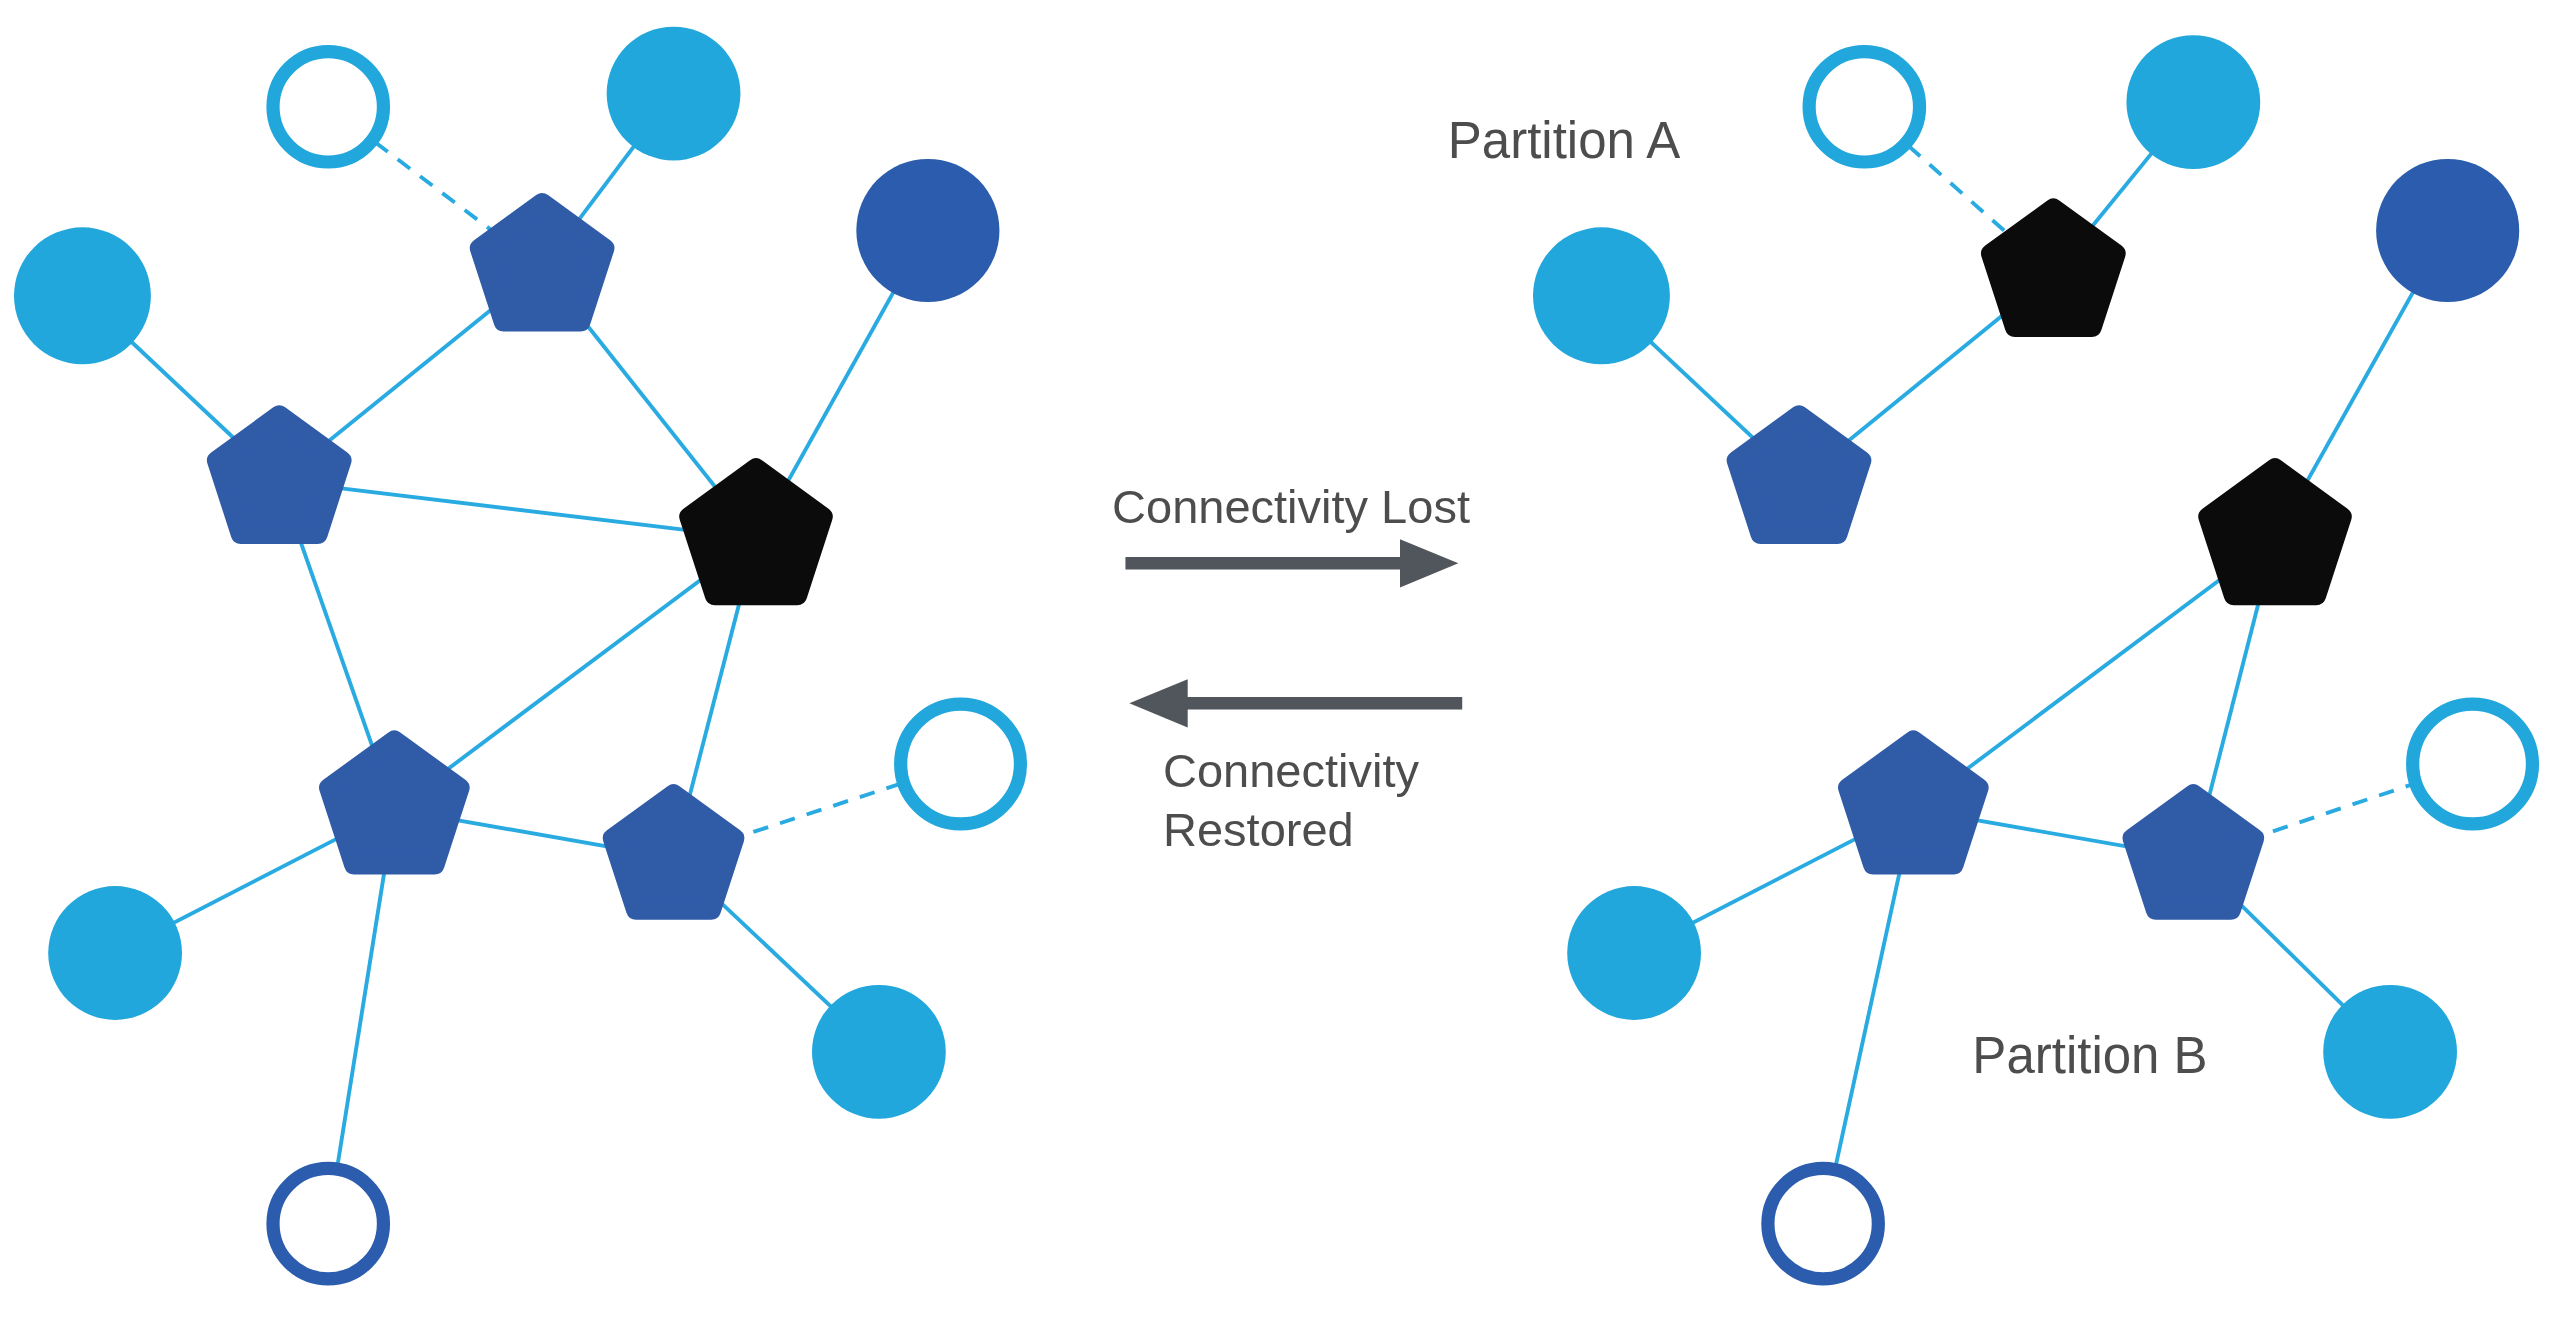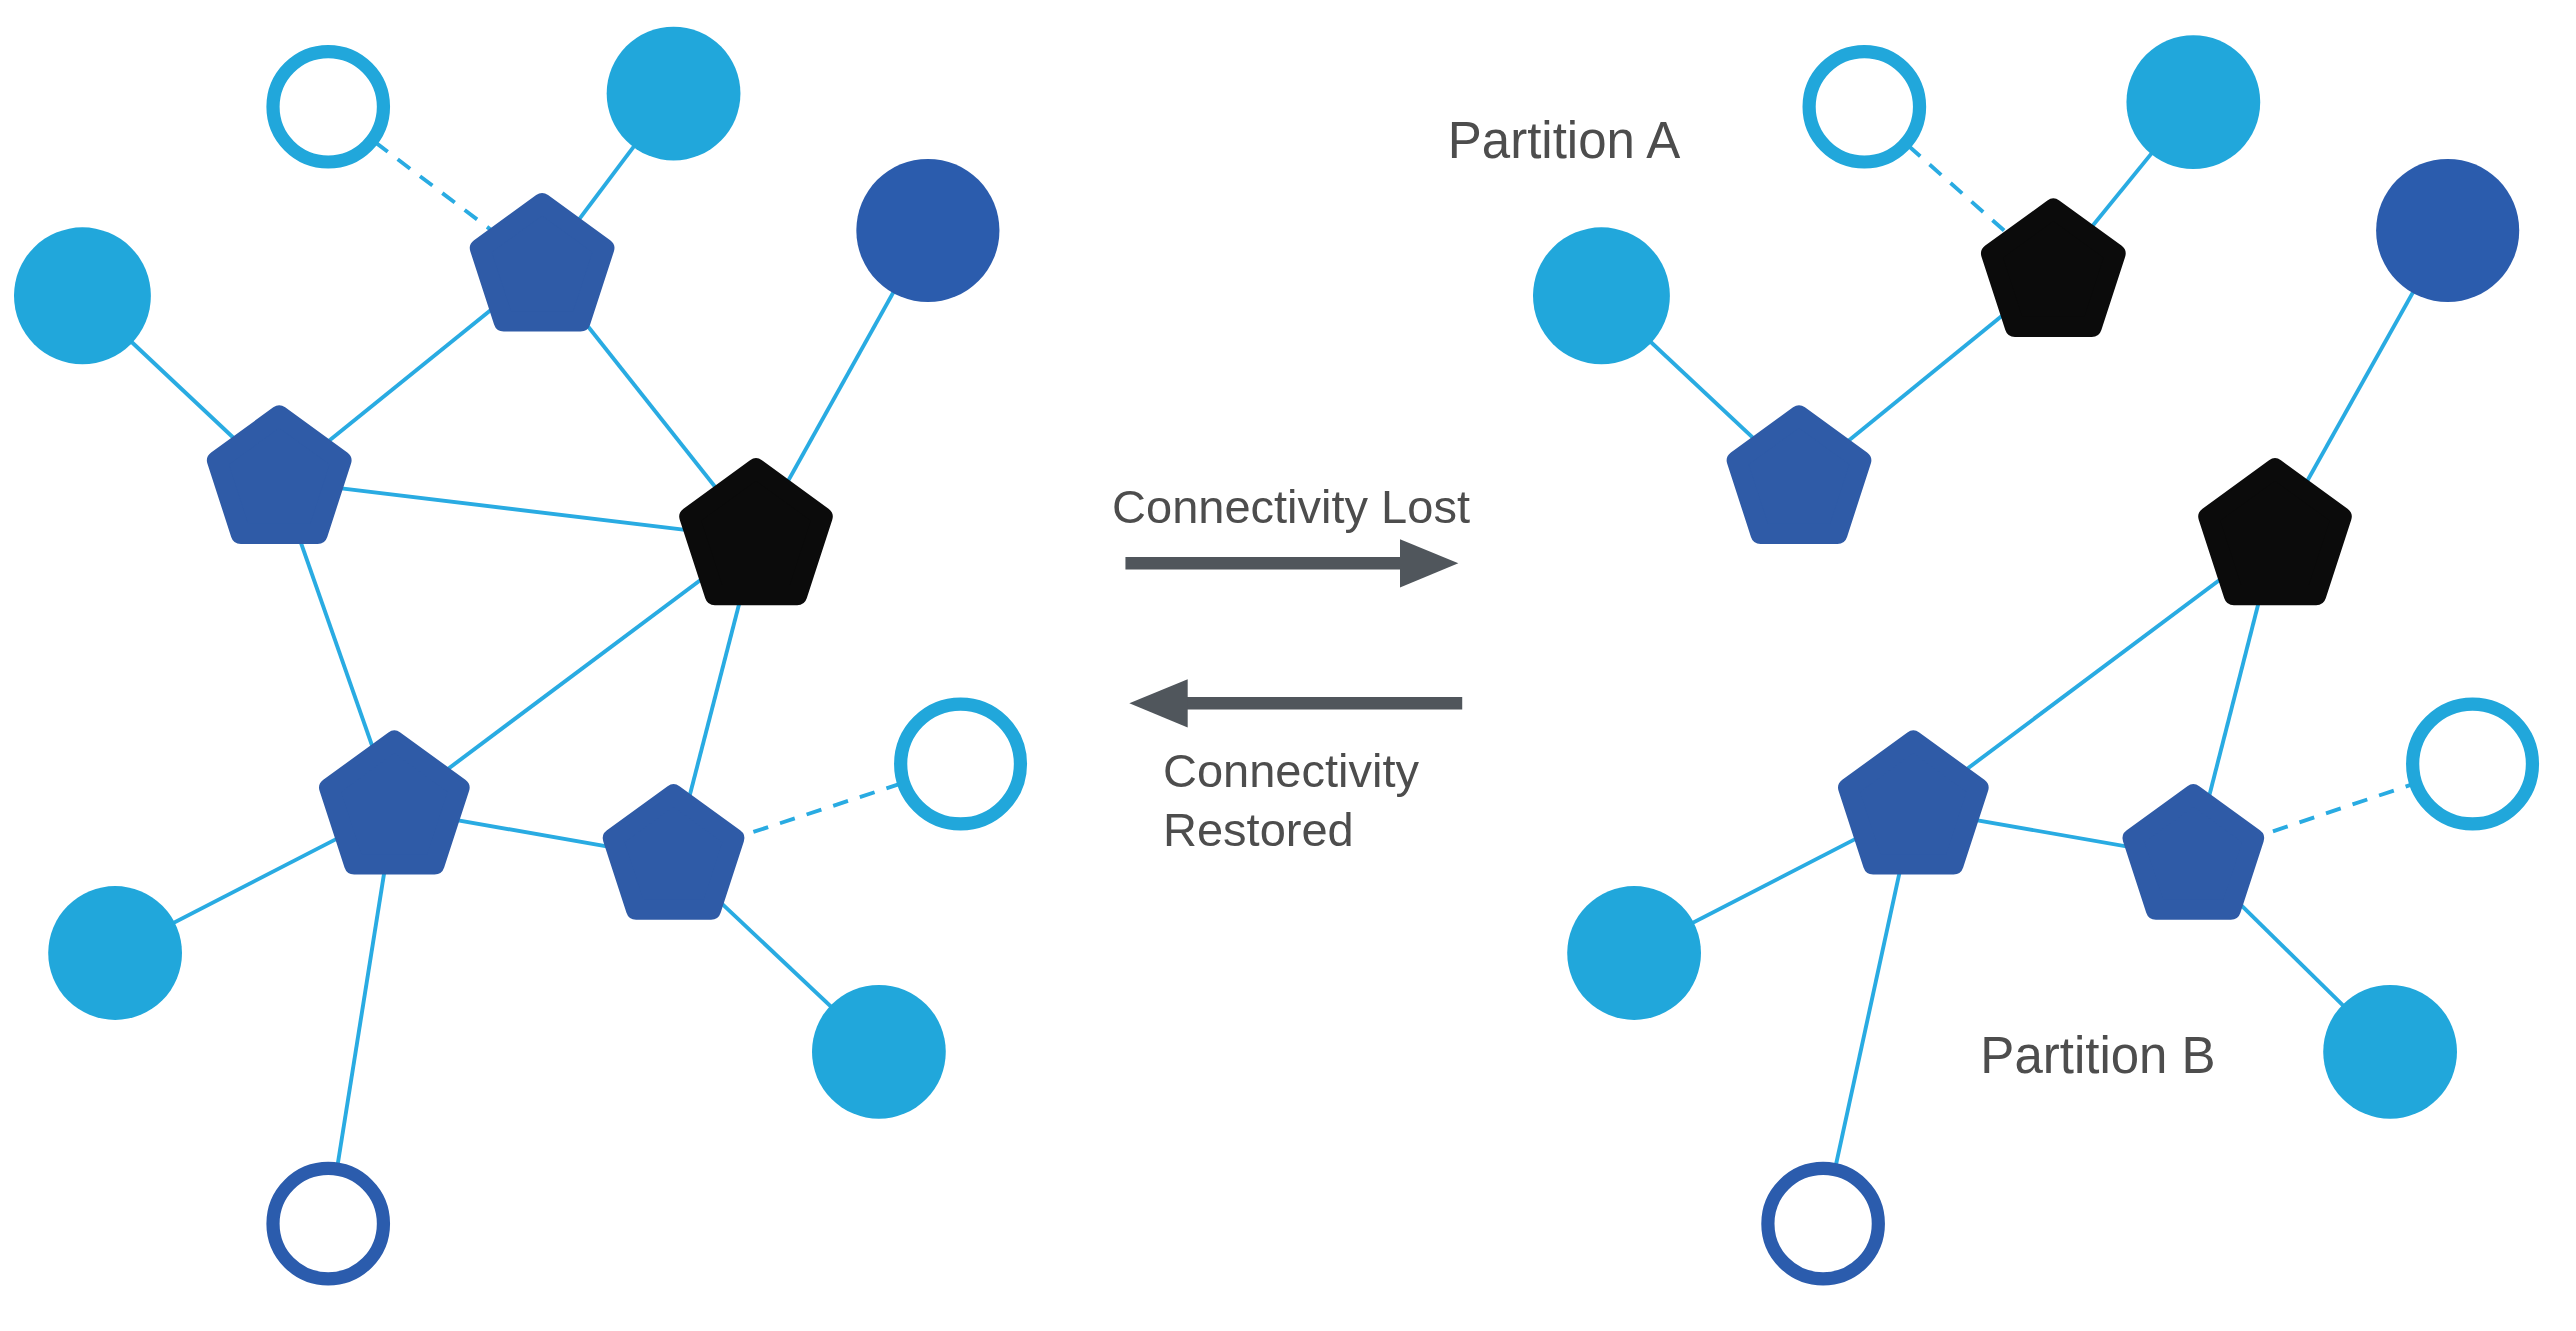--- a/index.html
+++ b/index.html
@@ -122,16 +122,16 @@
         <polygon points="1452,904 1527,873 1527,935" fill="#50565C"></polygon>
       </g>
     </svg>
 
   <div class="label label-restored" style="color: rgb(77, 77, 77);"><span>Connectivity</span><br><span>Restored</span></div>
 
   <div class="label label-lost" style="color: rgb(77, 77, 77);">Connectivity Lost</div>
 
   <div class="label label-partition-a" style="color: rgb(77, 77, 77);">Partition A</div>
 
-  <div class="label label-partition-b" style="color: rgb(77, 77, 77); margin-left: 8px;">Partition B</div>
+  <div class="label label-partition-b" style="color: rgb(77, 77, 77);">Partition B</div>
 
 </div>
 
 
 </body></html>

